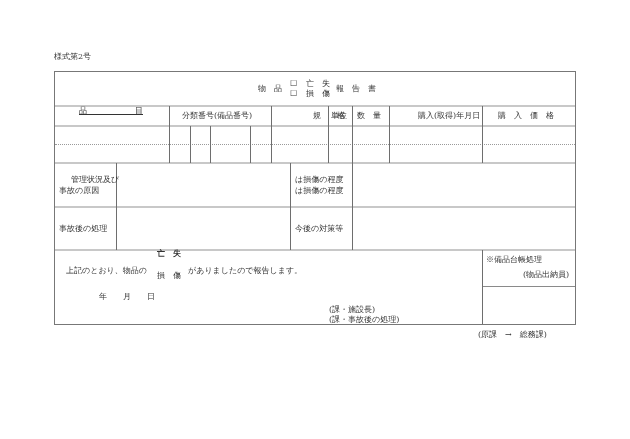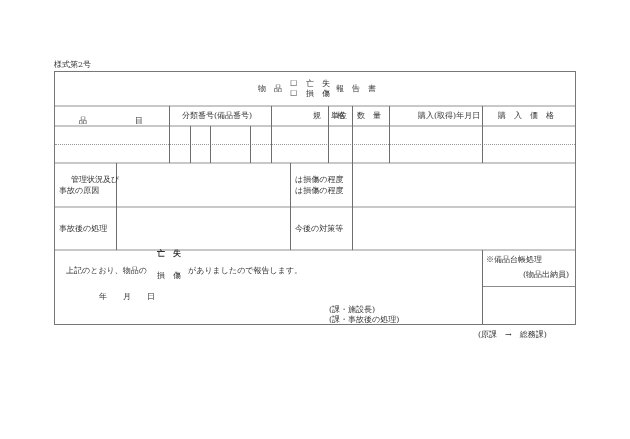--- a/index.html
+++ b/index.html
@@ -13,21 +13,21 @@
     .hline { position: absolute; height: 0; border-top: 1px solid #8a8a8a; }
     .hline.thick { border-top: 2px solid #c8c8c8; }
     .hline.dotted { border-top: 1px dotted #9a9a9a; }
     .vline { position: absolute; width: 0; border-left: 1px solid #6e6e6e; }
     .box { position: absolute; border: 1px solid #777; box-sizing: border-box; }
     .checkbox-glyph { font-size: 8px; }
   </style>
 </head>
 <body>
 
-<div class="t" style="left:54px; top:60px;">様式第2号</div>
+<div class="t" style="left:54px; top:52px;">様式第2号</div>
 
 <div class="box" style="left:54px; top:71px; width:522px; height:254px;"></div>
 
 <div>
   <div class="t" style="left:258px; top:84px;">物　品</div>
   <div class="t checkbox-glyph" style="left:290px; top:79px;">☐</div>
   <div class="t checkbox-glyph" style="left:290px; top:89px;">☐</div>
   <div class="t" style="left:306px; top:79px;">亡</div>
   <div class="t" style="left:322px; top:79px;">失</div>
   <div class="t" style="left:306px; top:89px;">損</div>
@@ -45,21 +45,21 @@
 <div class="vline" style="left:169px; top:106px; height:57px;"></div>
 <div class="vline" style="left:190px; top:126px; height:37px;"></div>
 <div class="vline" style="left:210px; top:126px; height:37px;"></div>
 <div class="vline" style="left:250px; top:126px; height:37px;"></div>
 <div class="vline" style="left:271px; top:106px; height:57px;"></div>
 <div class="vline" style="left:328px; top:106px; height:57px;"></div>
 <div class="vline" style="left:352px; top:106px; height:144px;"></div>
 <div class="vline" style="left:389px; top:106px; height:57px;"></div>
 <div class="vline" style="left:482px; top:106px; height:57px;"></div>
 
-<div class="t" style="left:79px; top:116px;">品　　　　　　目</div>
+<div class="t" style="left:79px; top:106px;text-decoration:underline;">品　　　　　　目</div>
 <div class="t" style="left:182px; top:111px;">分類番号(備品番号)</div>
 <div class="t" style="left:284px; top:111px;margin-left:29px;">規　　格</div>
 <div class="t" style="left:331px; top:111px;">単位</div>
 <div class="t" style="left:357px; top:111px;">数　量</div>
 <div class="t" style="left:402px; top:111px;padding-left:16px;">購入(取得)年月日</div>
 <div class="t" style="left:498px; top:111px;">購　入　価　格</div>
 
 <div class="abs" style="left:55px; top:126px; width:520px; height:18px;"></div>
 <div class="abs" style="left:55px; top:145px; width:520px; height:17px;"></div>
 

